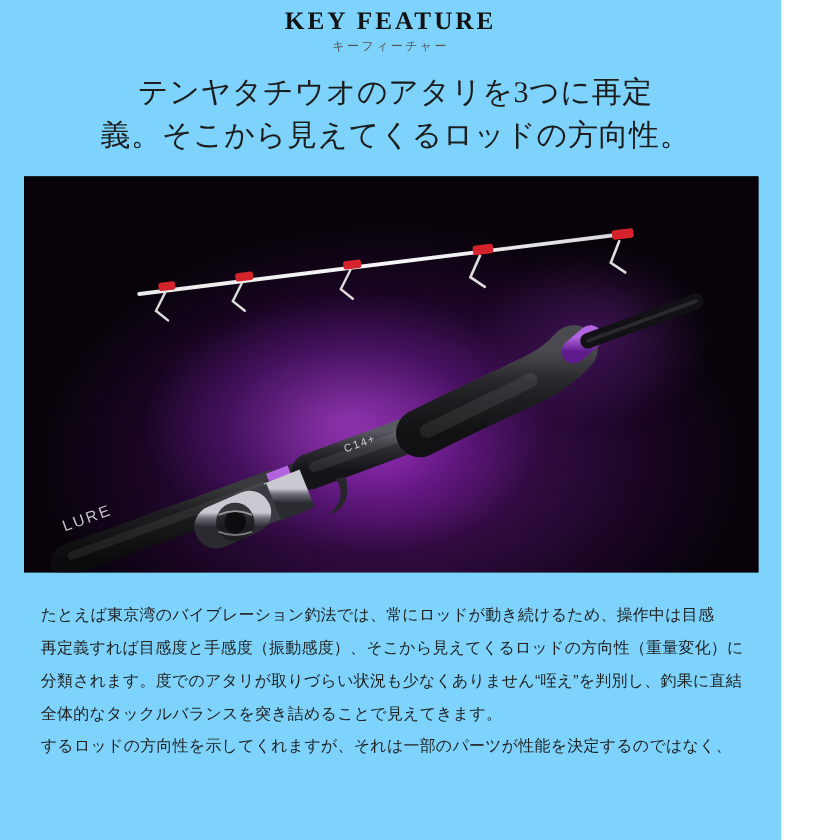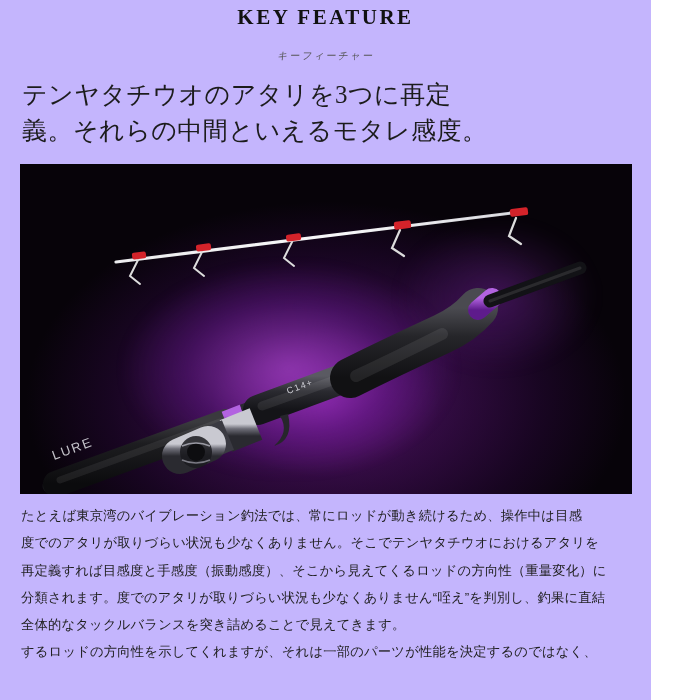--- a/index.html
+++ b/index.html
@@ -11,57 +11,57 @@
     width: 700px;
     height: 700px;
     overflow: hidden;
     font-family: "Liberation Sans", sans-serif;
     color: #222;
   }
   .page {
     position: relative;
     width: 651px;
     height: 700px;
-    background: #c4b5fd;
+    background: #7dd3fc;
   }
 
   
   .header {
     text-align: center;
     padding-top: 6px;
   }
   .header-title {
     font-family: "Liberation Serif", serif;
     font-weight: bold;
     font-size: 21px;
     letter-spacing: 2.5px;
     color: #111;
     line-height: 1.1;
   }
   .header-sub {
-    margin-top: 20px;
+    margin-top: 3px;
     font-size: 10px;
     letter-spacing: 2px;
     color: #555;
-    font-style: italic;
   }
 
   
   .lead {
     margin: 14px 0 0 0;
     padding: 0 14px 0 22px;
     font-family: "Liberation Serif", serif;
     font-size: 25px;
     line-height: 1.42;
     color: #1c1c1c;
     letter-spacing: 0.5px;
   }
   .lead-line {
     display: block;
     white-space: nowrap;
+    text-align: center;
   }
 
   
   .hero {
     position: relative;
     margin: 16px auto 0 auto;
     width: 612px;
     height: 330px;
     background:
       radial-gradient(ellipse 300px 200px at 50% 72%, rgba(130,30,160,0.85) 0%, rgba(80,15,105,0.55) 38%, rgba(25,5,35,0.9) 72%, #070309 100%),
@@ -89,22 +89,22 @@
     filter: blur(8px);
   }
   .hero svg {
     position: absolute;
     left: 0;
     top: 0;
   }
 
   
   .body-copy {
-    margin: 8px 0 0 0;
-    padding: 0 21px;
+    margin: 22px 0 0 0;
+    padding: 0 34px;
     font-size: 13.3px;
     line-height: 2.05;
     color: #1f1f1f;
     letter-spacing: 0.2px;
   }
   .body-line {
     display: block;
     white-space: nowrap;
   }
 </style>
@@ -113,21 +113,21 @@
 
 <div class="page">
 
   <div class="header">
     <div class="header-title">KEY FEATURE</div>
     <div class="header-sub">キーフィーチャー</div>
   </div>
 
   <div class="lead">
     <span class="lead-line">テンヤタチウオのアタリを3つに再定</span>
-    <span class="lead-line">義。それらの中間といえるモタレ感度。</span>
+    <span class="lead-line">義。そこから見えてくるロッドの方向性。</span>
   </div>
 
   <div class="hero">
     <div class="hero-glow"></div>
     <div class="hero-glow2"></div>
 
     <svg width="612" height="330" viewBox="0 0 612 330">
       <defs>
         <linearGradient id="blankGrad" x1="0" y1="0" x2="1" y2="0">
           <stop offset="0%" stop-color="#e8e8ea"></stop>
@@ -223,20 +223,19 @@
         <path d="M470 137 L560 104" stroke="#121216" stroke-width="13" fill="none" stroke-linecap="round"></path>
         <path d="M470 137 L560 104" stroke="rgba(255,255,255,0.10)" stroke-width="3" fill="none" stroke-linecap="round"></path>
       </g>
 
       <text x="34" y="296" fill="#d8d8de" font-family="Liberation Sans, sans-serif" font-size="13" letter-spacing="2" opacity="0.9" transform="rotate(-20 34 296)">LURE</text>
     </svg>
   </div>
 
   <div class="body-copy">
     <span class="body-line">たとえば東京湾のバイブレーション釣法では、常にロッドが動き続けるため、操作中は目感</span>
-    <span class="body-line">度でのアタリが取りづらい状況も少なくありません。そこでテンヤタチウオにおけるアタリを</span>
     <span class="body-line">再定義すれば目感度と手感度（振動感度）、そこから見えてくるロッドの方向性（重量変化）に</span>
     <span class="body-line">分類されます。度でのアタリが取りづらい状況も少なくありません“咥え”を判別し、釣果に直結</span>
     <span class="body-line">全体的なタックルバランスを突き詰めることで見えてきます。</span>
     <span class="body-line">するロッドの方向性を示してくれますが、それは一部のパーツが性能を決定するのではなく、</span>
   </div>
 
 </div>
 
 </body></html>

